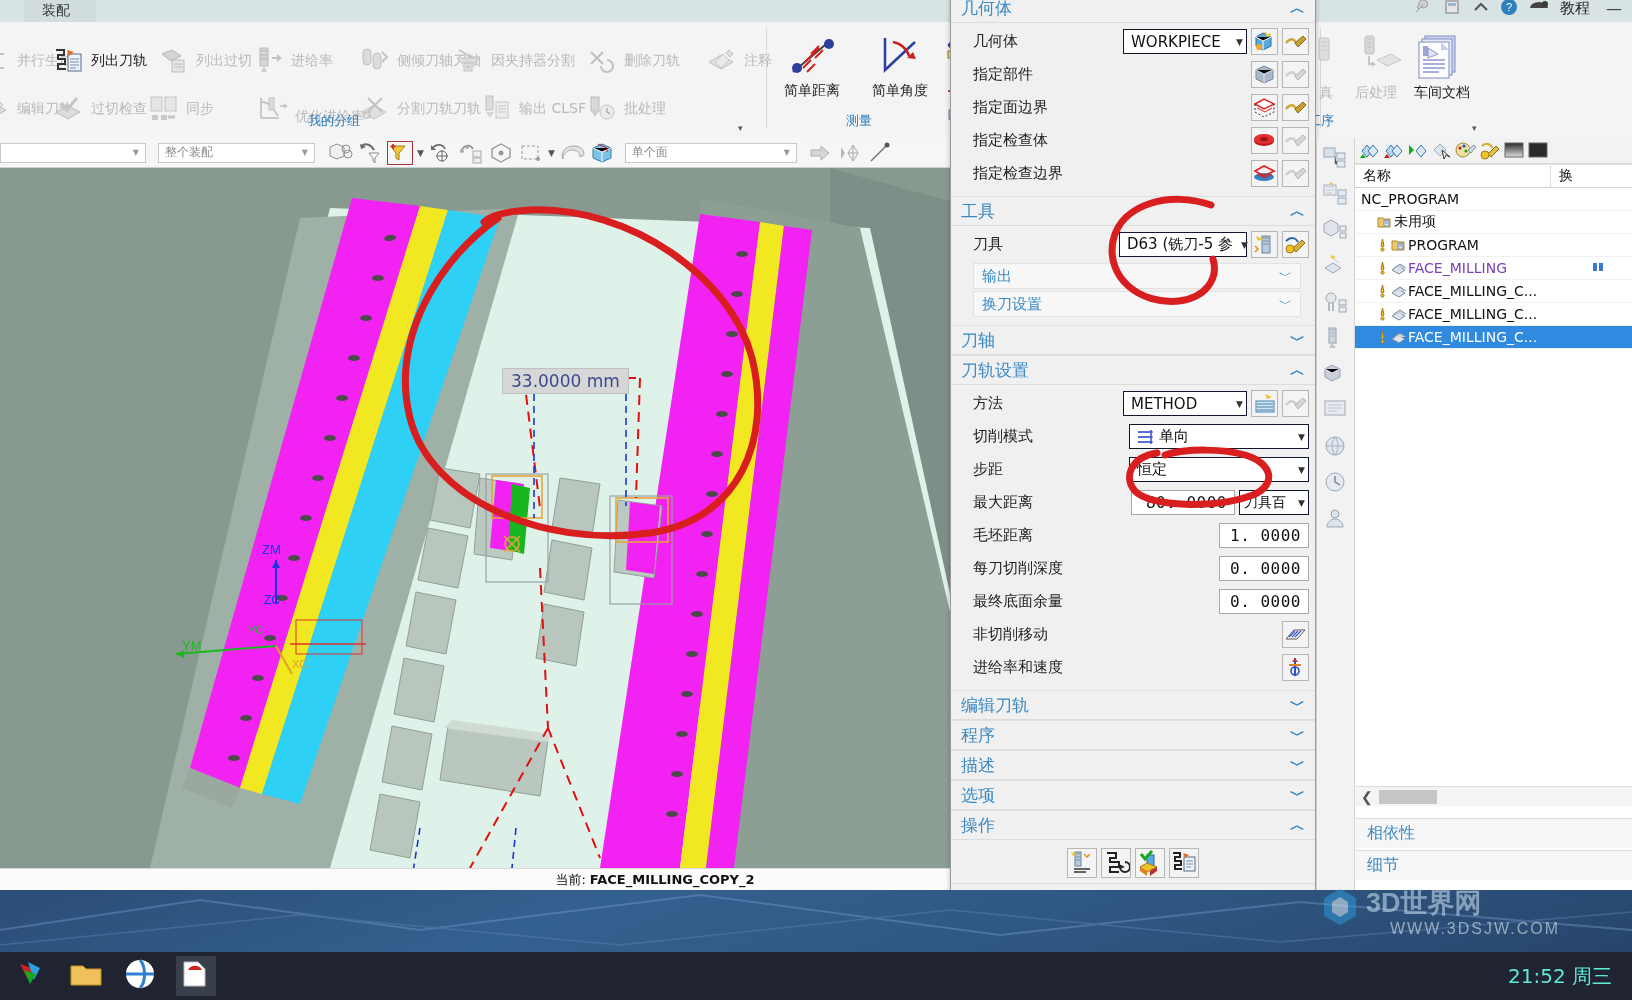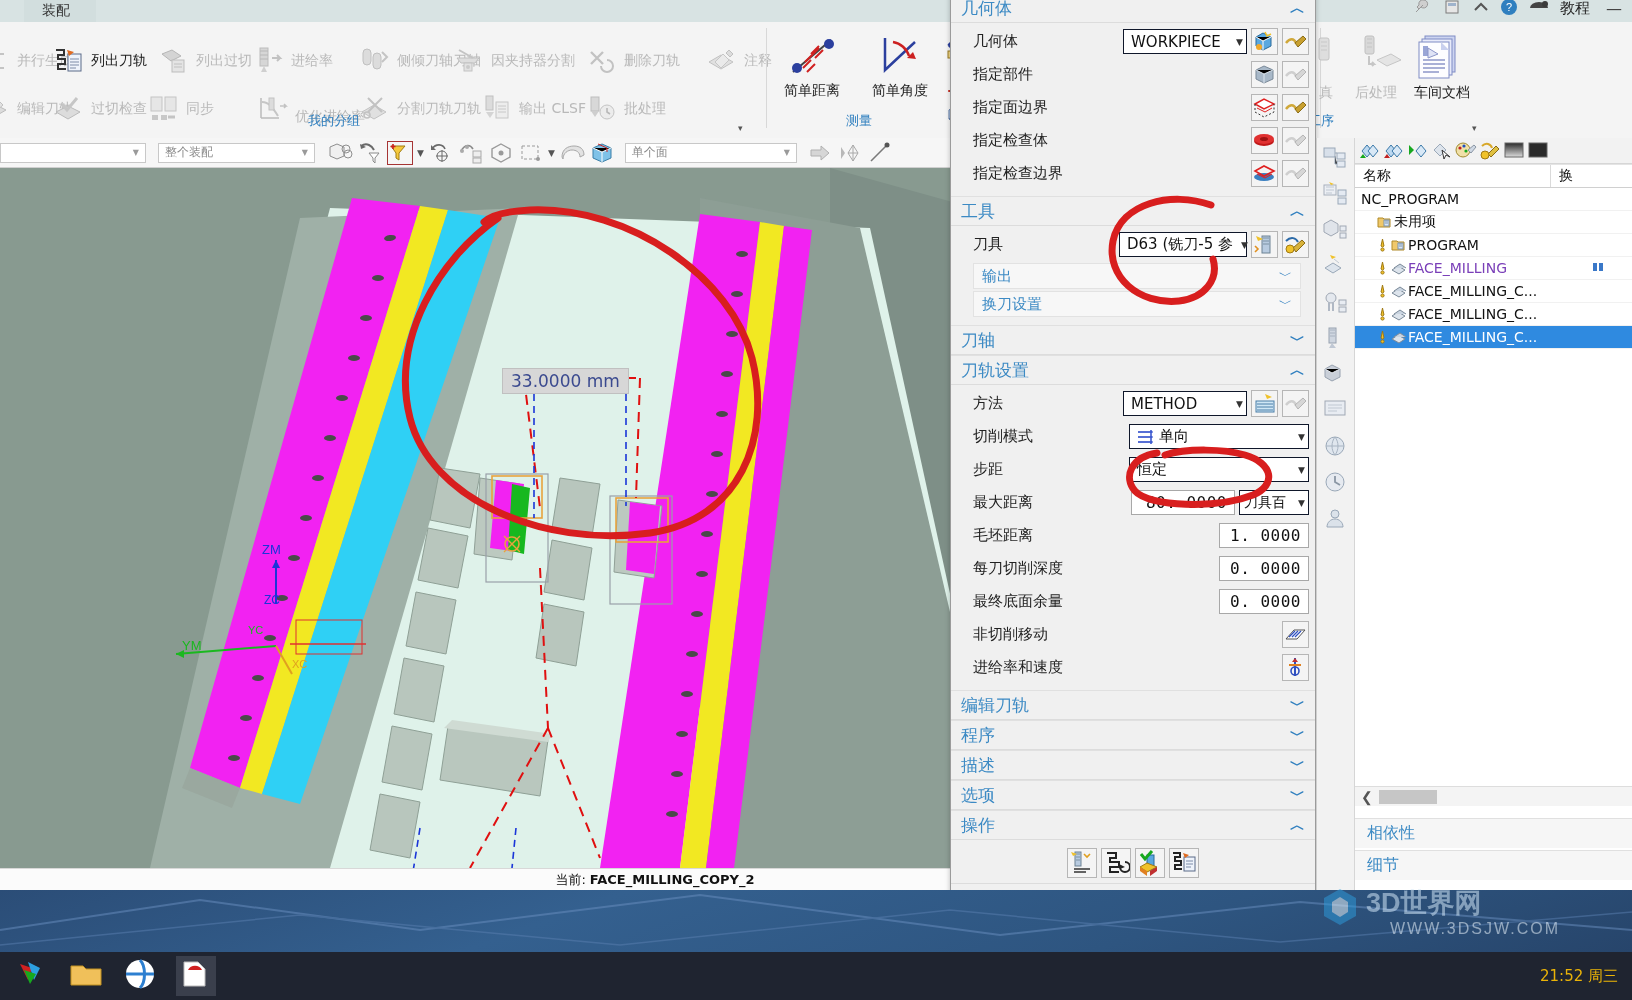--- a/index.html
+++ b/index.html
@@ -67,21 +67,21 @@
   #desktop {
     position:absolute; left:0; top:890px; width:1632px; height:62px;
     background:linear-gradient(160deg,#2b4d77 0%,#34608f 35%,#2e5580 70%,#27456b 100%);
     overflow:hidden;
   }
   #taskbar {
     position:absolute; left:0; top:952px; width:1632px; height:48px;
     background:#1f2430; display:flex; align-items:center;
   }
   .tbicon { width:40px; height:40px; margin-left:14px; position:relative; }
-  #clock { margin-left:auto; margin-right:14px; color:#eab308; font-size:15px; }
+  #clock { margin-left:auto; margin-right:20px; color:#5eead4; font-size:20px; }
 
   
   #dialog {
     position:absolute; left:950px; top:-8px; width:366px; height:938px;
     background:#f0f0f0; border:1px solid #9b9b9b;
     box-shadow:0 0 5px rgba(0,0,0,.25);
   }
   .dsecthead {
     height:30px; display:flex; align-items:center;
     border-top:1px solid #e0e0e0; border-bottom:1px solid #dcdcdc;

